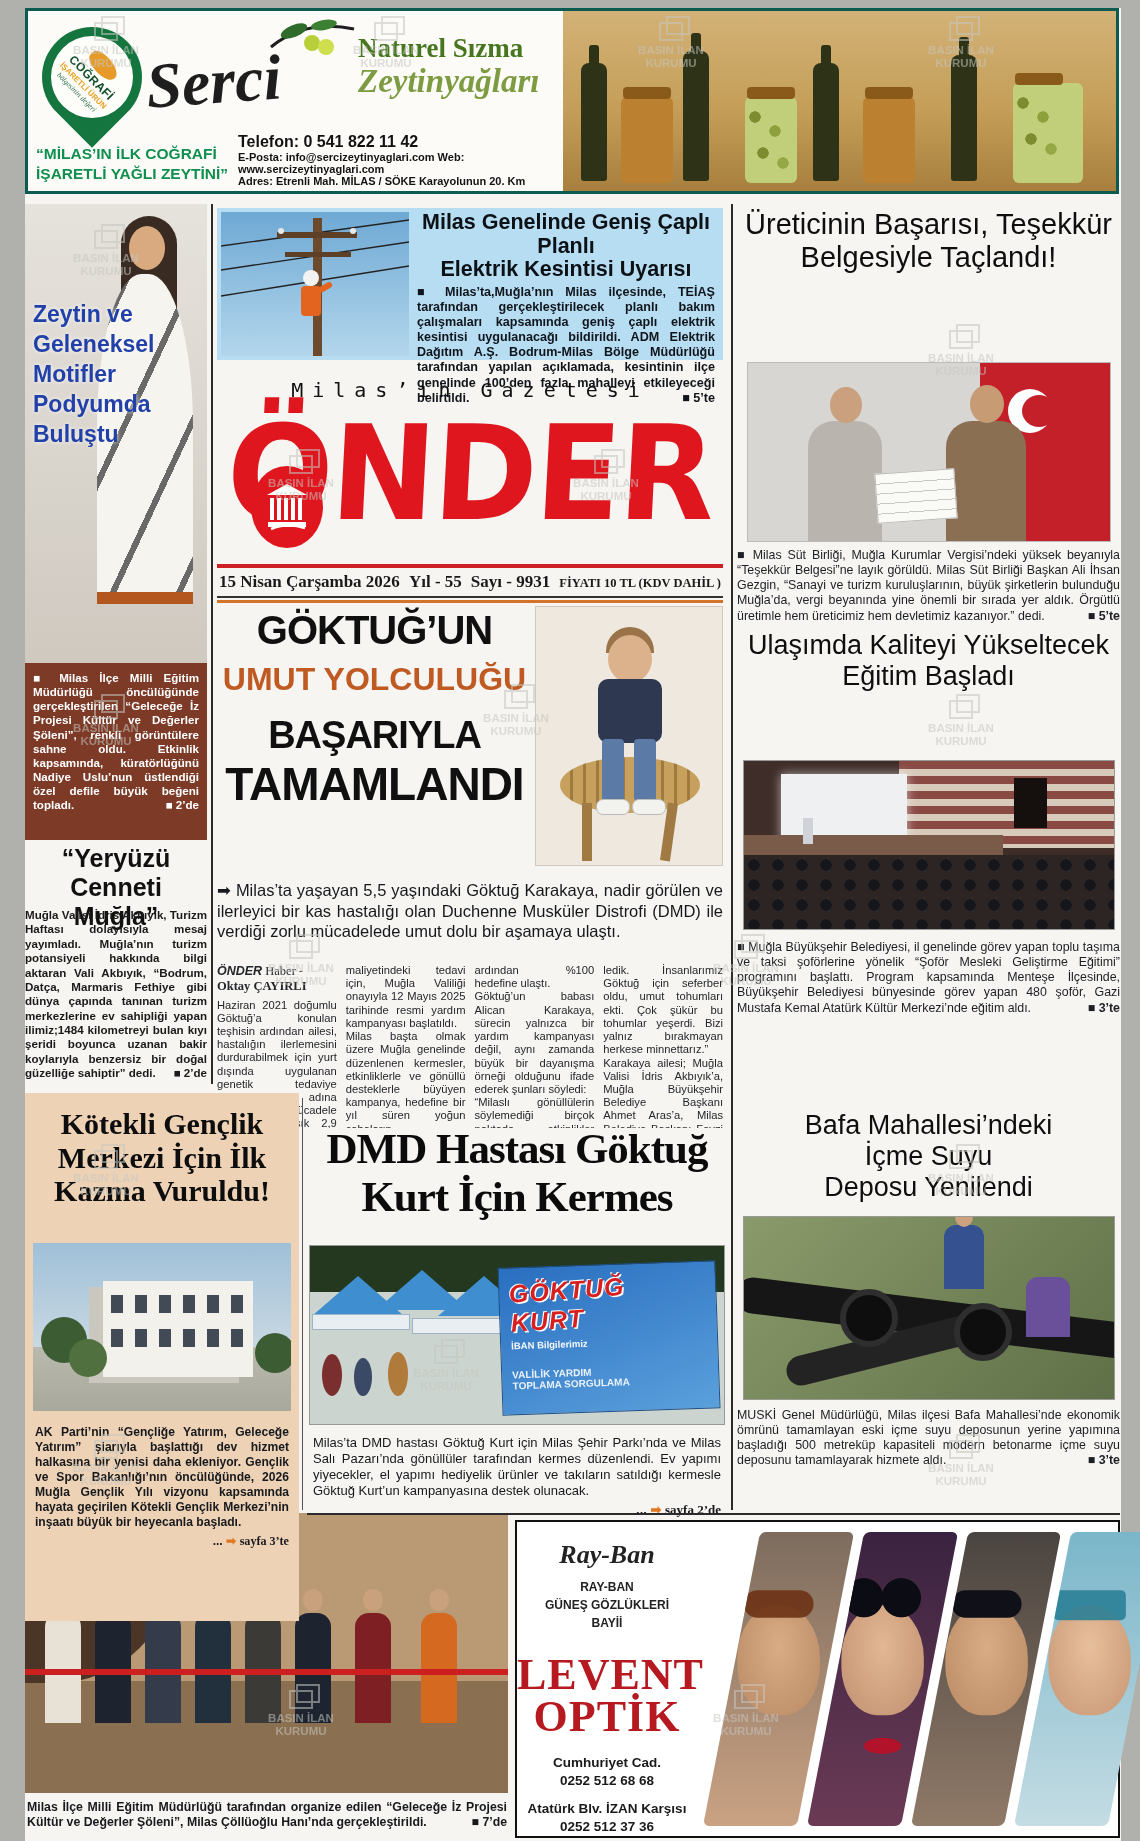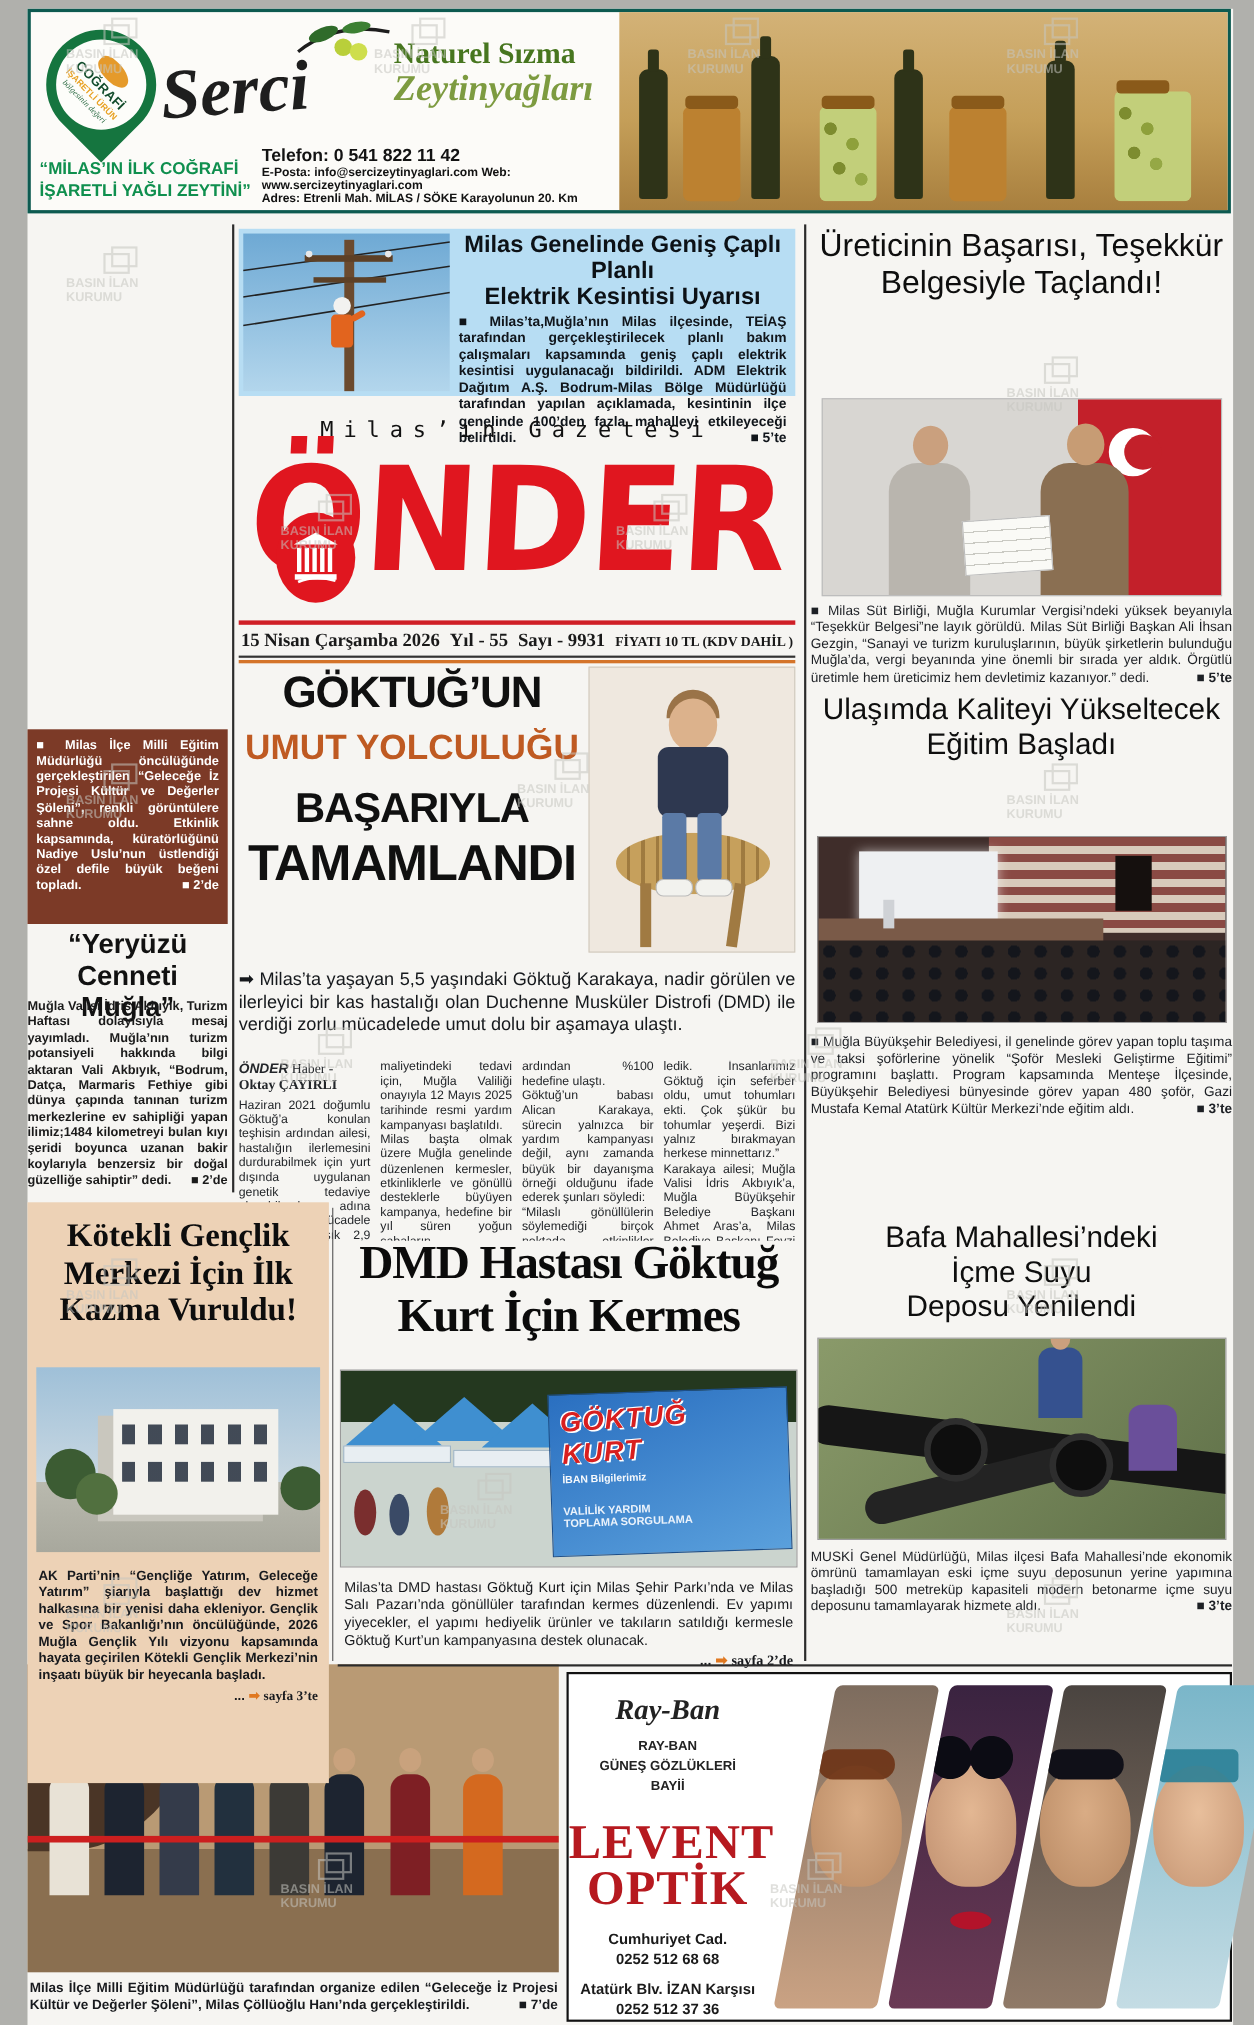--- a/index.html
+++ b/index.html
@@ -3,21 +3,21 @@
 <meta charset="utf-8">
 <style>
   html,body{margin:0;padding:0;background:#9d9d99;font-family:"Liberation Sans",sans-serif;}
   .canvas{position:relative;width:1140px;height:1841px;background:#b0b0ac;overflow:hidden;}
   .sheet{position:absolute;left:25px;top:8px;width:1096px;height:1833px;background:#f6f5f2;color:#1a1a1a;}
   .abs{position:absolute;}
   .jt{text-align:justify;}
   .pre{white-space:pre-line;}
   .ref{font-weight:bold;white-space:nowrap;}
   
-  .wm{position:absolute;width:92px;text-align:left;color:#c6c6c0;opacity:.55;font-size:11.5px;font-weight:bold;line-height:1.15;z-index:40;pointer-events:none;}
+  .wm{position:absolute;width:92px;text-align:center;color:#c6c6c0;opacity:.55;font-size:11.5px;font-weight:bold;line-height:1.15;z-index:40;pointer-events:none;}
   .wm-cube{display:block;width:20px;height:15px;border:2px solid currentColor;margin:0 auto 3px;position:relative;}
   .wm-cube::before{content:"";position:absolute;left:5px;top:-8px;width:20px;height:15px;border:2px solid currentColor;}
   
   .adbanner{left:0;top:6;width:1088px;height:180px;border:3px solid #0d5a50;background:#fcfbf8;display:flex;}
   .ad-left{position:relative;width:535px;flex:none;}
   .pin{position:absolute;left:14px;top:16px;width:100px;height:100px;background:#15753f;border-radius:50% 50% 50% 0;transform:rotate(-45deg);}
   .pin-inner{position:absolute;left:9px;top:9px;width:82px;height:82px;background:#fdfdfa;border-radius:50%;transform:rotate(45deg);display:flex;flex-direction:column;align-items:center;justify-content:center;text-align:center;}
   .pin-map{width:34px;height:18px;background:#e59a2a;border-radius:40% 60% 50% 50%;margin-bottom:1px;}
   .pin-l1{font-size:12px;font-weight:bold;color:#134d2c;letter-spacing:.3px;}
   .pin-l2{font-size:8px;font-weight:bold;color:#e8a020;}
@@ -216,20 +216,31 @@
         <div class="bottle" style="left:120px;height:130px;"></div>
         <div class="bottle" style="left:250px;"></div>
         <div class="bottle" style="left:388px;height:126px;"></div>
         <div class="jar" style="left:58px;"></div>
         <div class="jar" style="left:300px;"></div>
         <div class="jar olives" style="left:182px;"></div>
         <div class="jar olives" style="left:450px;width:70px;height:100px;"></div>
       </div>
     </div>
 
+    <div class="abs modelphoto">
+      <div class="m-hair"></div>
+      <div class="m-face"></div>
+      <div class="m-dress"></div>
+      <div class="m-trim"></div>
+      <div class="fashion-overlay pre">Zeytin ve
+Geleneksel
+Motifler
+Podyumda
+Buluştu</div>
+    </div>
 
     <div class="abs edubox jt">
       <span>■ Milas İlçe Milli Eğitim Müdürlüğü öncülüğünde gerçekleştirilen “Geleceğe İz Projesi Kültür ve Değerler Şöleni”, renkli görüntülere sahne oldu. Etkinlik kapsamında, küratörlüğünü Nadiye Uslu’nun üstlendiği özel defile büyük beğeni topladı.</span>
       <span class="ref" style="float:right">■ 2’de</span>
     </div>
 
     <div class="abs mugla-h pre">“Yeryüzü
 Cenneti Muğla”</div>
     <div class="abs mugla-b jt">
       <span>Muğla Valisi İdris Akbıyık, Turizm Haftası dolayısıyla mesaj yayımladı. Muğla’nın turizm potansiyeli hakkında bilgi aktaran Vali Akbıyık, “Bodrum, Datça, Marmaris Fethiye gibi dünya çapında tanınan turizm merkezlerine ev sahipliği yapan ilimiz;1484 kilometreyi bulan kıyı şeridi boyunca uzanan bakir koylarıyla benzersiz bir doğal güzelliğe sahiptir” dedi.</span>

